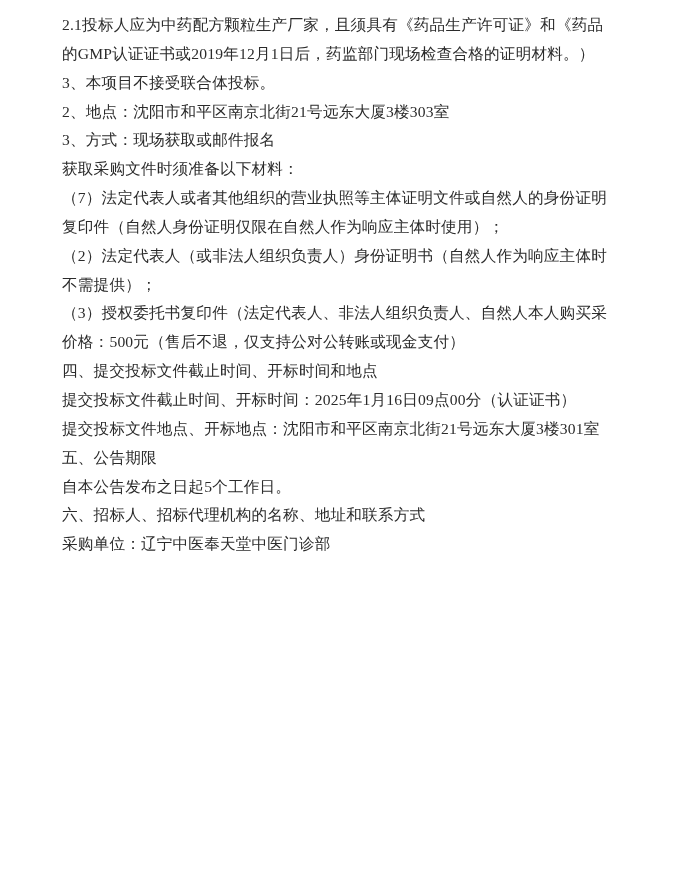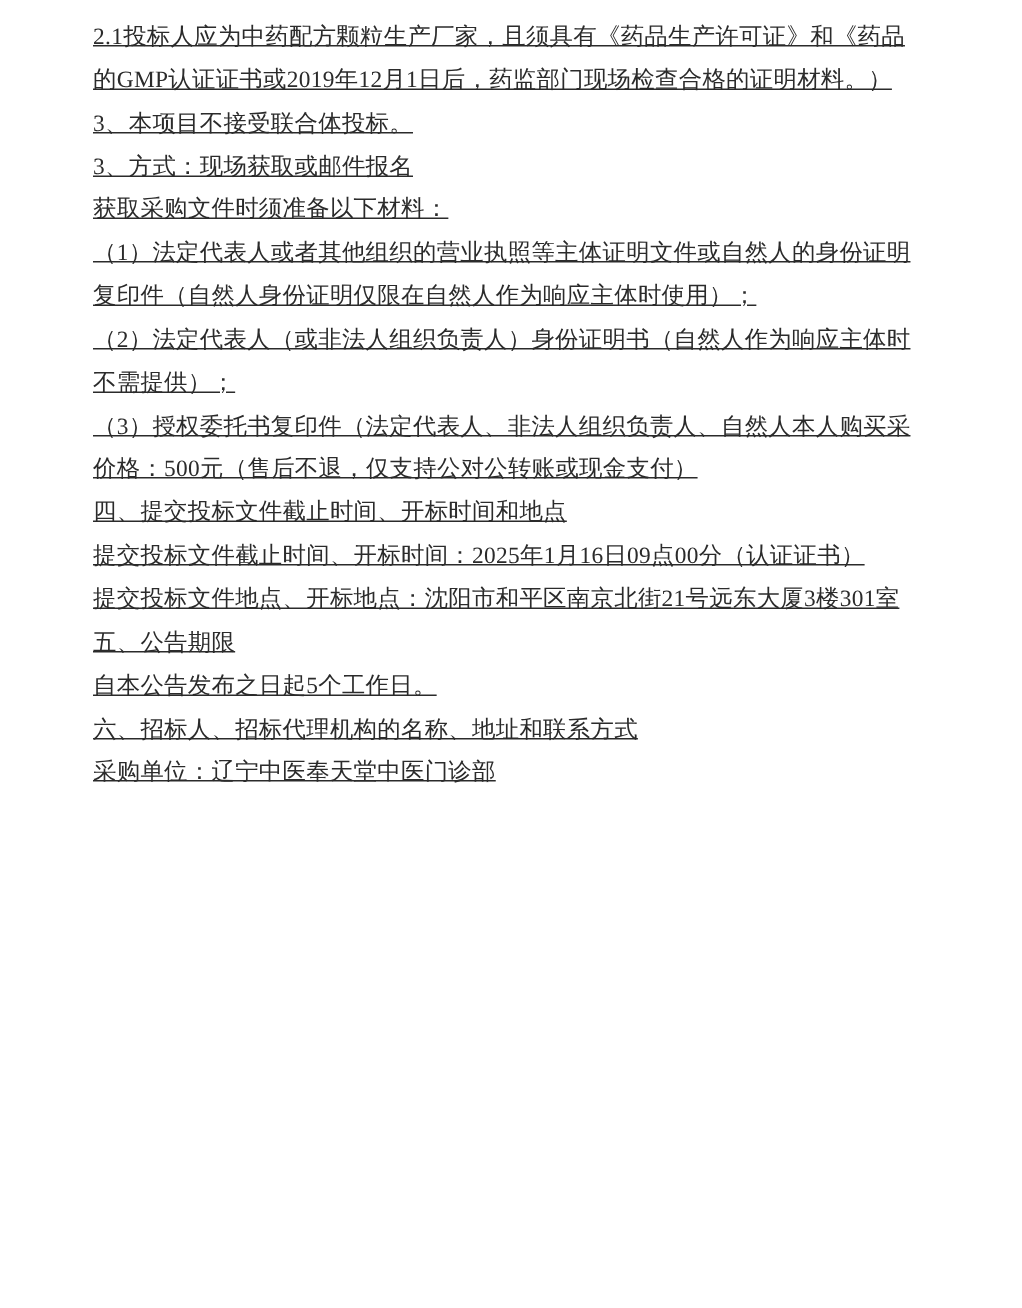--- a/index.html
+++ b/index.html
@@ -25,43 +25,45 @@
     margin: 0;
     padding: 0;
   }
   .line {
     height: 28.85px;
     line-height: 28.85px;
     font-size: 15.6px;
     color: #2b2b2b;
     white-space: nowrap;
     letter-spacing: 0.2px;
-    text-decoration: underline;
   }
 </style>
 </head>
 <body>
 
 <div class="page">
   <main class="doc" id="doc">
       <div class="para">
         <div class="line">2.1投标人应为中药配方颗粒生产厂家，且须具有《药品生产许可证》和《药品</div>
         <div class="line">的GMP认证证书或2019年12月1日后，药监部门现场检查合格的证明材料。）</div>
       </div>
       <div class="para">
         <div class="line">3、本项目不接受联合体投标。</div>
       </div>
       <div class="para">
+        <div class="line">2、地点：沈阳市和平区南京北街21号远东大厦3楼303室</div>
+      </div>
+      <div class="para">
         <div class="line">3、方式：现场获取或邮件报名</div>
       </div>
       <div class="para">
         <div class="line">获取采购文件时须准备以下材料：</div>
       </div>
       <div class="para">
-        <div class="line">（1）法定代表人或者其他组织的营业执照等主体证明文件或自然人的身份证明</div>
+        <div class="line">（7）法定代表人或者其他组织的营业执照等主体证明文件或自然人的身份证明</div>
         <div class="line">复印件（自然人身份证明仅限在自然人作为响应主体时使用）；</div>
       </div>
       <div class="para">
         <div class="line">（2）法定代表人（或非法人组织负责人）身份证明书（自然人作为响应主体时</div>
         <div class="line">不需提供）；</div>
       </div>
       <div class="para">
         <div class="line">（3）授权委托书复印件（法定代表人、非法人组织负责人、自然人本人购买采</div>
       </div>
       <div class="para">

